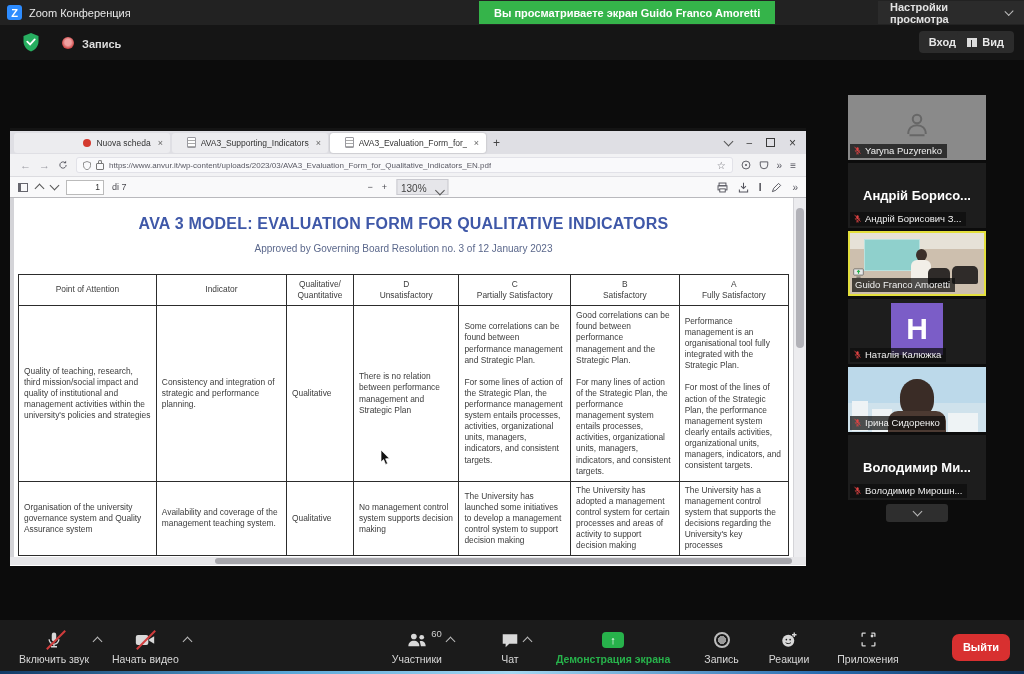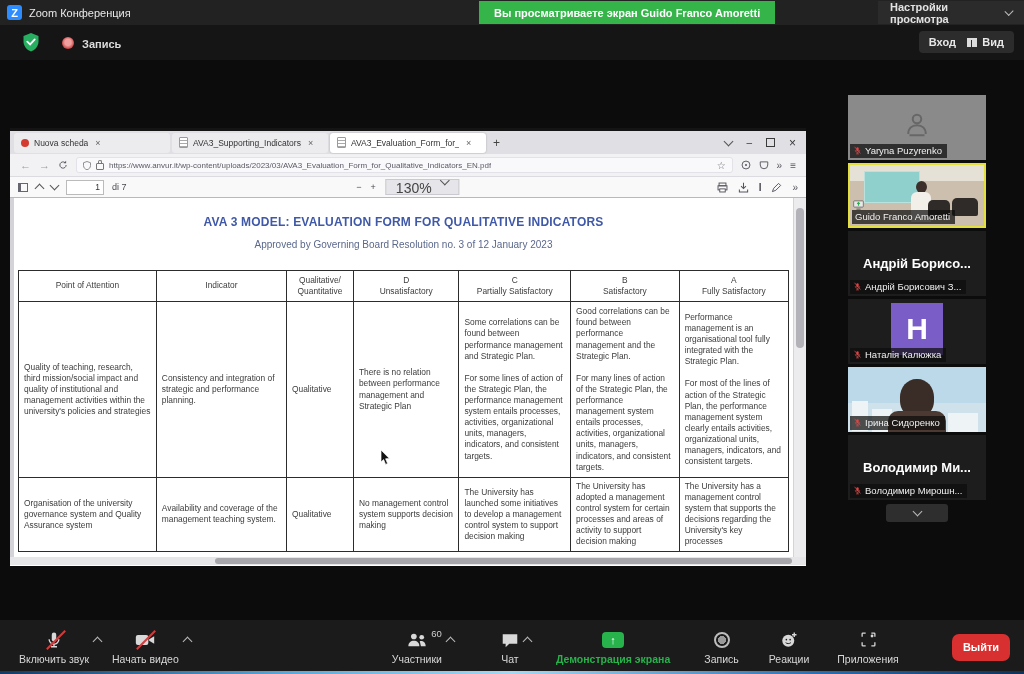--- a/index.html
+++ b/index.html
@@ -33,21 +33,21 @@
         background:linear-gradient(90deg,#ddd 0 45%,transparent 45% 55%,#ddd 55%);
         border-top:2px solid #ddd;box-sizing:border-box;}
 
   
   .stage{position:absolute;top:60px;left:0;right:0;bottom:54px;background:#0c0c0c;}
 
   
   .browser{position:absolute;left:10px;top:68px;width:796px;height:438px;background:#fff;}
   .tabbar{height:26px;background:#dfdfe4;border-top:3px solid #141414;display:flex;align-items:center;box-sizing:border-box;}
   .tab{height:20px;margin:0 1px;display:flex;align-items:center;gap:5px;font-size:8.5px;color:#333;
-       padding:0 7px;max-width:150px;background:#ececef;border-radius:3px;}
+       padding:0 7px;max-width:150px;background:#ececef;border-radius:3px;justify-content:flex-end;}
   .tab.active{background:#fff;box-shadow:0 0 2px rgba(0,0,0,.25);}
   .tab .tlabel{white-space:nowrap;overflow:hidden;max-width:108px;}
   .tab .tclose{color:#666;font-size:9px;margin-left:2px;}
   .fav{width:8px;height:8px;border-radius:2px;flex:0 0 auto;}
   .fav.red{background:#d43a2f;border-radius:50%;}
   .fav.pdf{background:#fff;border:1px solid #9a9aa0;width:7px;height:9px;border-radius:1px;
            background:repeating-linear-gradient(#fff 0 2px,#aaa 2px 3px);}
   .newtab{color:#444;font-size:12px;margin-left:6px;}
   .wctrl{margin-left:auto;display:flex;align-items:center;gap:14px;padding-right:10px;color:#3a3a3a;font-size:10px;}
   .restore{display:inline-block;width:7px;height:7px;border:1px solid #3a3a3a;}
@@ -62,33 +62,33 @@
                border-bottom:none;border-radius:2px 2px 0 0;}
   .urltext{white-space:nowrap;overflow:hidden;}
   .star{color:#6a6a72;font-size:10px;}
   .barico{color:#55555e;font-size:10px;}
 
   .pdfbar{height:20px;background:#f9f9fa;border-bottom:1px solid #b9b9bd;display:flex;align-items:center;
           gap:8px;padding:0 8px;color:#4a4a50;font-size:9px;}
   .sideico{width:10px;height:9px;border:1px solid #66666e;border-left-width:3px;box-sizing:border-box;}
   .pagebox{width:30px;height:13px;border:1px solid #bbb;background:#fff;font-size:8.5px;text-align:right;
            padding:0 3px;color:#333;font-family:"Liberation Sans",sans-serif;}
-  .zoomsel{display:flex;align-items:flex-start;gap:10px;height:14px;background:#e6e6ea;border:1px solid #c9c9cf;
-           padding:0 10px;font-size:14px;color:#444;}
+  .zoomsel{display:flex;align-items:flex-end;gap:10px;height:14px;background:#e6e6ea;border:1px solid #c9c9cf;
+           padding:0 4px;font-size:10px;color:#444;}
   .pdfcenter{position:absolute;left:50%;transform:translateX(-50%);display:flex;align-items:center;gap:9px;}
   .pdfright{margin-left:auto;display:flex;align-items:center;gap:10px;}
 
   .content{position:relative;height:359px;background:#d4d4d8;overflow:hidden;}
   .page{position:absolute;left:4px;top:0;right:13px;bottom:0;background:#fff;padding-top:17px;box-sizing:border-box;}
   .vscroll{position:absolute;right:0;top:0;bottom:0;width:12px;background:#ececef;}
   .vthumb{position:absolute;left:2px;right:2px;top:10px;height:140px;background:#b2b2b8;border-radius:4px;}
   .hscroll{height:8px;background:#e6e6e9;position:relative;}
   .hthumb{position:absolute;left:205px;right:14px;top:1px;bottom:1px;background:#a6a6ab;border-radius:3px;}
 
-  .doctitle{text-align:center;color:#3f58a8;font-size:12px;font-weight:bold;letter-spacing:.2px;}
+  .doctitle{text-align:center;color:#3f58a8;font-size:16px;font-weight:bold;letter-spacing:.2px;}
   .docsub{text-align:center;color:#5b688c;font-size:10px;margin-top:10px;}
   table.eval{border-collapse:collapse;width:calc(100% - 8px);margin:20px auto 0;table-layout:fixed;}
   table.eval th,table.eval td{border:1px solid #2c2c2c;font-size:8.4px;line-height:1.32;color:#3c3c3c;
       padding:3px 5px;vertical-align:middle;white-space:pre-line;overflow:hidden;}
   table.eval th{text-align:center;font-weight:normal;height:24px;}
   tr.r1{height:176px;}
   tr.r2{height:60px;}
 
   .cursor{position:absolute;left:380px;top:390px;width:11px;height:16px;z-index:50;}
 
@@ -338,20 +338,32 @@
         <div class="plabel">
           <svg class="micmute" width="9" height="9" viewBox="0 0 24 24">
             <rect x="9" y="3" width="6" height="11" rx="3" fill="#e04343"></rect>
             <path d="M6 11 a6 6 0 0 0 12 0 M12 17 v4 M8 21 h8" fill="none" stroke="#e04343" stroke-width="1.8"></path>
             <line x1="4" y1="2" x2="20" y2="20" stroke="#e04343" stroke-width="2.2"></line>
           </svg>
           <span>Yaryna Puzyrenko</span>
         </div>
       </div>
 
+      <div class="tile">
+        <div class="bigname">Андрій Борисо...</div>
+        <div class="plabel">
+          <svg class="micmute" width="9" height="9" viewBox="0 0 24 24">
+            <rect x="9" y="3" width="6" height="11" rx="3" fill="#e04343"></rect>
+            <path d="M6 11 a6 6 0 0 0 12 0 M12 17 v4 M8 21 h8" fill="none" stroke="#e04343" stroke-width="1.8"></path>
+            <line x1="4" y1="2" x2="20" y2="20" stroke="#e04343" stroke-width="2.2"></line>
+          </svg>
+          <span>Андрій Борисович З...</span>
+        </div>
+      </div>
+
       <div class="tile hl">
         <div class="scene1">
           <div class="screen"></div>
           <div class="person1">
             <div class="p1head"></div>
               <div class="p1body"></div>
           </div>
           <div class="chair" style="right:6px;bottom:10px;"></div>
           <div class="chair" style="right:34px;bottom:8px;width:22px;"></div>
         </div>
@@ -359,32 +371,20 @@
           <rect x="1" y="1" width="14" height="9" rx="1" fill="#e8e8e8" stroke="#555" stroke-width="1"></rect>
           <path d="M8 8 V3.5 M6 5.5 L8 3.5 L10 5.5" stroke="#27b24b" stroke-width="1.6" fill="none"></path>
           <path d="M5 13 h6" stroke="#555" stroke-width="1.4"></path>
         </svg>
         <div class="plabel">
           <span>Guido Franco Amoretti</span>
         </div>
       </div>
 
       <div class="tile">
-        <div class="bigname">Андрій Борисо...</div>
-        <div class="plabel">
-          <svg class="micmute" width="9" height="9" viewBox="0 0 24 24">
-            <rect x="9" y="3" width="6" height="11" rx="3" fill="#e04343"></rect>
-            <path d="M6 11 a6 6 0 0 0 12 0 M12 17 v4 M8 21 h8" fill="none" stroke="#e04343" stroke-width="1.8"></path>
-            <line x1="4" y1="2" x2="20" y2="20" stroke="#e04343" stroke-width="2.2"></line>
-          </svg>
-          <span>Андрій Борисович З...</span>
-        </div>
-      </div>
-
-      <div class="tile">
         <div class="initialbox">H</div>
         <div class="plabel">
           <svg class="micmute" width="9" height="9" viewBox="0 0 24 24">
             <rect x="9" y="3" width="6" height="11" rx="3" fill="#e04343"></rect>
             <path d="M6 11 a6 6 0 0 0 12 0 M12 17 v4 M8 21 h8" fill="none" stroke="#e04343" stroke-width="1.8"></path>
             <line x1="4" y1="2" x2="20" y2="20" stroke="#e04343" stroke-width="2.2"></line>
           </svg>
           <span>Наталія Калюжка</span>
         </div>
       </div>

